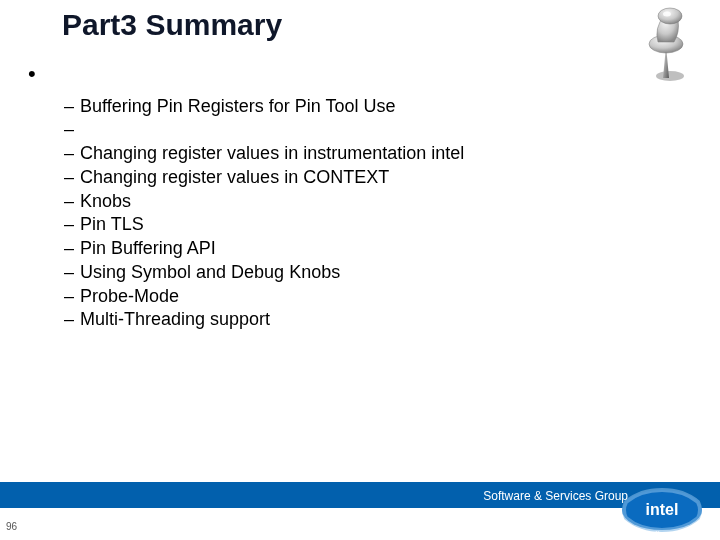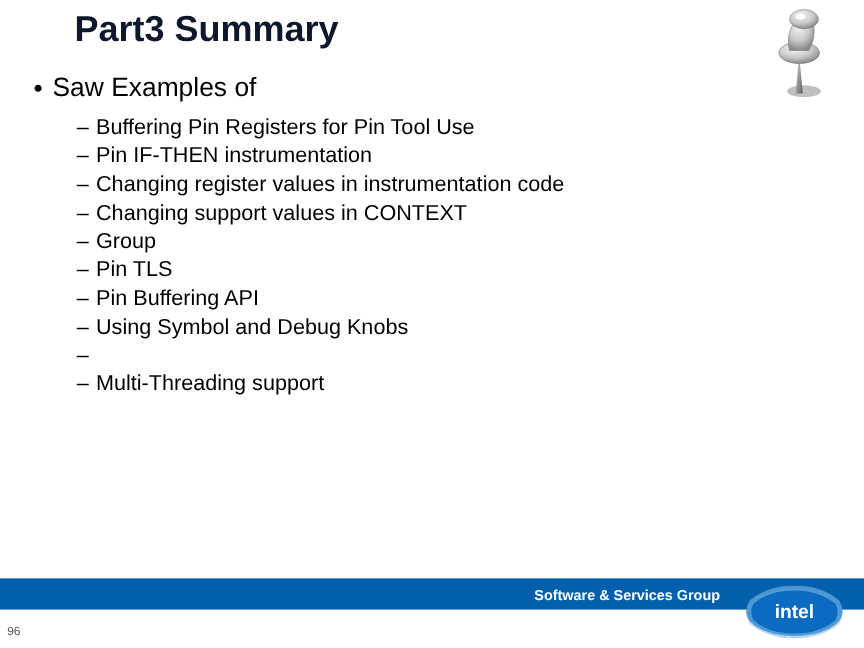--- a/index.html
+++ b/index.html
@@ -7,21 +7,21 @@
   .slide { position: relative; width: 720px; height: 540px; }
   .title { position: absolute; top: 8px; left: 36px; font-size: 30px; font-weight: bold; color: #0f172a; margin-left: 26px; }
   .content { position: absolute; top: 60px; left: 28px; right: 40px; }
   .lvl1 { font-size: 22px; color: #000; margin-bottom: 6px; display: flex; align-items: flex-start; }
   .lvl1 .bullet { margin-right: 8px; line-height: 1.3; }
   .lvl2-list { margin-left: 36px; margin-top: 2px; }
   .lvl2 { font-size: 18px; color: #000; line-height: 1.32; display: flex; }
   .lvl2 .dash { margin-right: 6px; }
   .pushpin { position: absolute; top: 4px; right: 18px; width: 72px; height: 82px; }
   .footer-bar { position: absolute; bottom: 32px; left: 0; right: 0; height: 26px; background: #0260ad; }
-  .ssg { position: absolute; right: 120px; bottom: 37px; color: #fff; font-size: 12px; font-weight: bold; }
+  .ssg { position: absolute; right: 92px; bottom: 37px; color: #fff; font-size: 12px; font-weight: normal; }
   .slide-num { position: absolute; left: 6px; bottom: 8px; font-size: 10px; color: #555; text-align: right; }
   .intel-logo { position: absolute; right: 16px; bottom: 2px; width: 84px; height: 50px; text-decoration: underline; }
   .intel-oval { fill: #0a6bc0; }
   .intel-text { fill: #fff; font-family: Arial, sans-serif; font-weight: bold; font-size: 16px; }
   .intel-soft { fill: #fff; font-family: Arial, sans-serif; font-size: 8px; letter-spacing: 0.5px; }
 </style>
 </head>
 <body>
 
 <div class="slide">
@@ -46,57 +46,56 @@
       <ellipse cx="36" cy="40" rx="17" ry="9" fill="url(#pg)" stroke="#777" stroke-width="0.5"></ellipse>
       <path d="M28 38 Q24 24 34 12 Q44 6 48 16 Q50 28 44 38 Z" fill="url(#pg)" stroke="#777" stroke-width="0.5"></path>
       <ellipse cx="40" cy="12" rx="12" ry="8" fill="url(#pg)" stroke="#777" stroke-width="0.5"></ellipse>
       <ellipse cx="37" cy="10" rx="4" ry="2.5" fill="#ffffff" opacity="0.8"></ellipse>
     </svg>
   </div>
 
   <div class="content">
     <div class="lvl1">
       <span class="bullet">•</span>
-      <span>Saw Examples of</span>
     </div>
     <div class="lvl2-list">
       <div class="lvl2">
           <span class="dash">–</span>
           <span>Buffering Pin Registers for Pin Tool Use</span>
         </div>
       <div class="lvl2">
           <span class="dash">–</span>
-          <span>Pin IF-THEN instrumentation</span>
         </div>
       <div class="lvl2">
           <span class="dash">–</span>
-          <span>Changing register values in instrumentation code</span>
+          <span>Changing register values in instrumentation intel</span>
         </div>
       <div class="lvl2">
           <span class="dash">–</span>
-          <span>Changing support values in CONTEXT</span>
+          <span>Changing register values in CONTEXT</span>
         </div>
       <div class="lvl2">
           <span class="dash">–</span>
-          <span>Group</span>
+          <span>Knobs</span>
         </div>
       <div class="lvl2">
           <span class="dash">–</span>
           <span>Pin TLS</span>
         </div>
       <div class="lvl2">
           <span class="dash">–</span>
           <span>Pin Buffering API</span>
         </div>
       <div class="lvl2">
           <span class="dash">–</span>
           <span>Using Symbol and Debug Knobs</span>
         </div>
       <div class="lvl2">
           <span class="dash">–</span>
+          <span>Probe-Mode</span>
         </div>
       <div class="lvl2">
           <span class="dash">–</span>
           <span>Multi-Threading support</span>
         </div>
     </div>
   </div>
 
   <div class="footer-bar"></div>
   <div class="ssg">Software &amp; Services Group</div>

